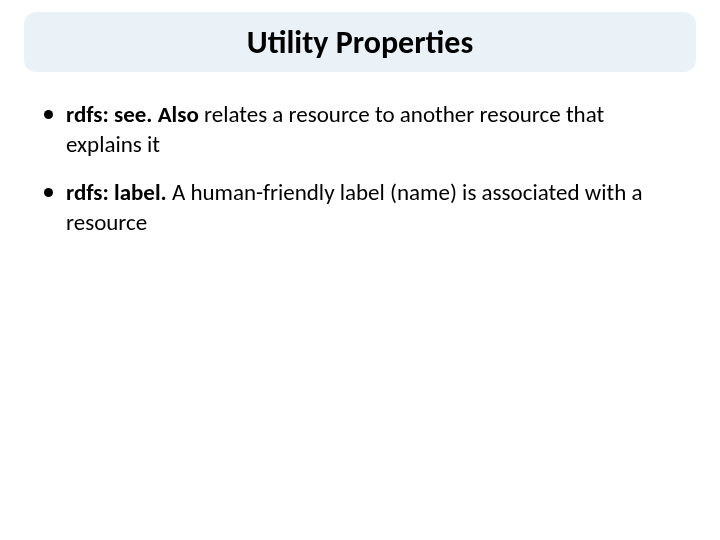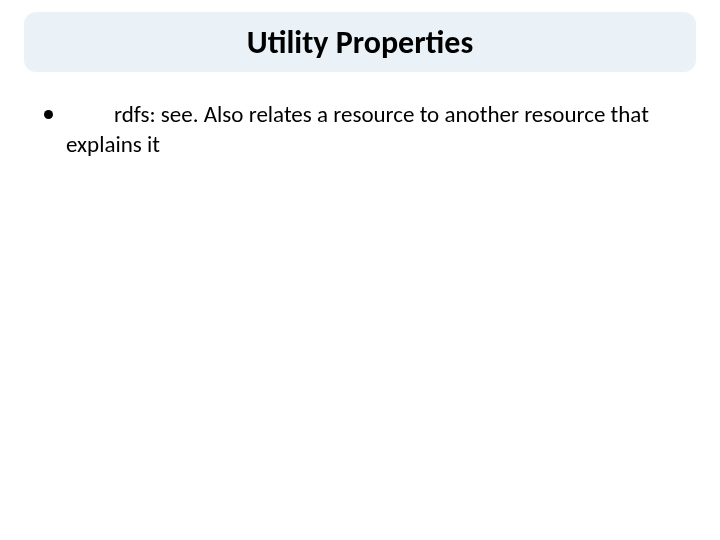--- a/index.html
+++ b/index.html
@@ -57,37 +57,40 @@
   ul.bullets > li::before {
     content: "";
     position: absolute;
     left: 4px;
     top: 10px;
     width: 9px;
     height: 9px;
     background: #000;
     border-radius: 50%;
   }
-  .b { font-weight: 400; margin-left: 48px; }
+  .b { font-weight: 700; }
 </style>
 </head>
 <body>
 
 <div class="slide">
 
   <div class="title-wrap">
     <div class="title">Utility Properties</div>
   </div>
 
   <div class="content">
     <ul class="bullets">
 
       <li>
         <span class="b">rdfs: see. Also</span><span> relates a resource to another resource that explains it</span>
       </li>
 
 
 
+      <li>
+        <span class="b">rdfs: label.</span><span> A human-friendly label (name) is associated with a resource</span>
+      </li>
 
     </ul>
   </div>
 
 </div>
 
 </body></html>

